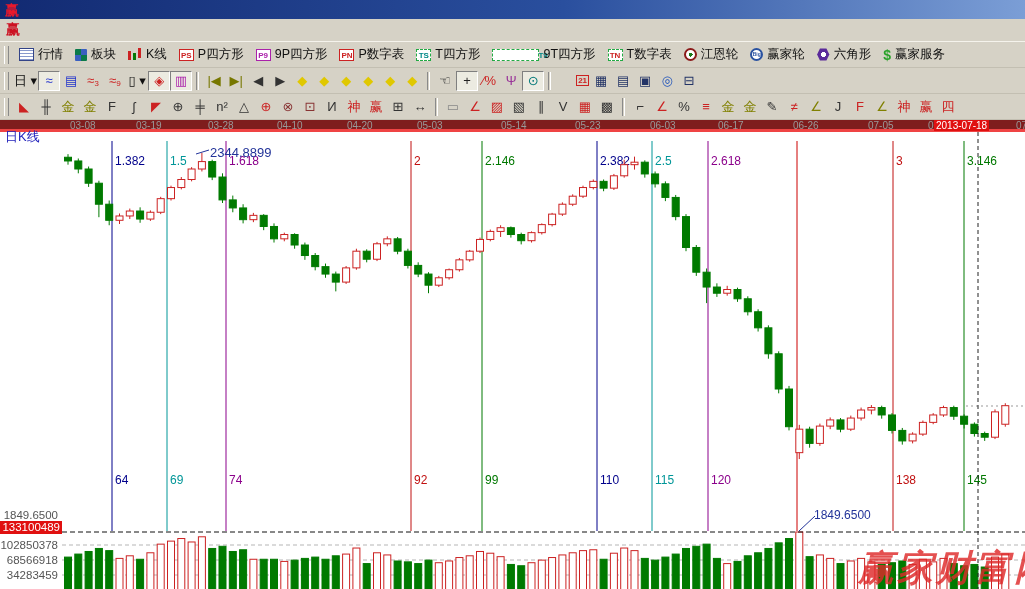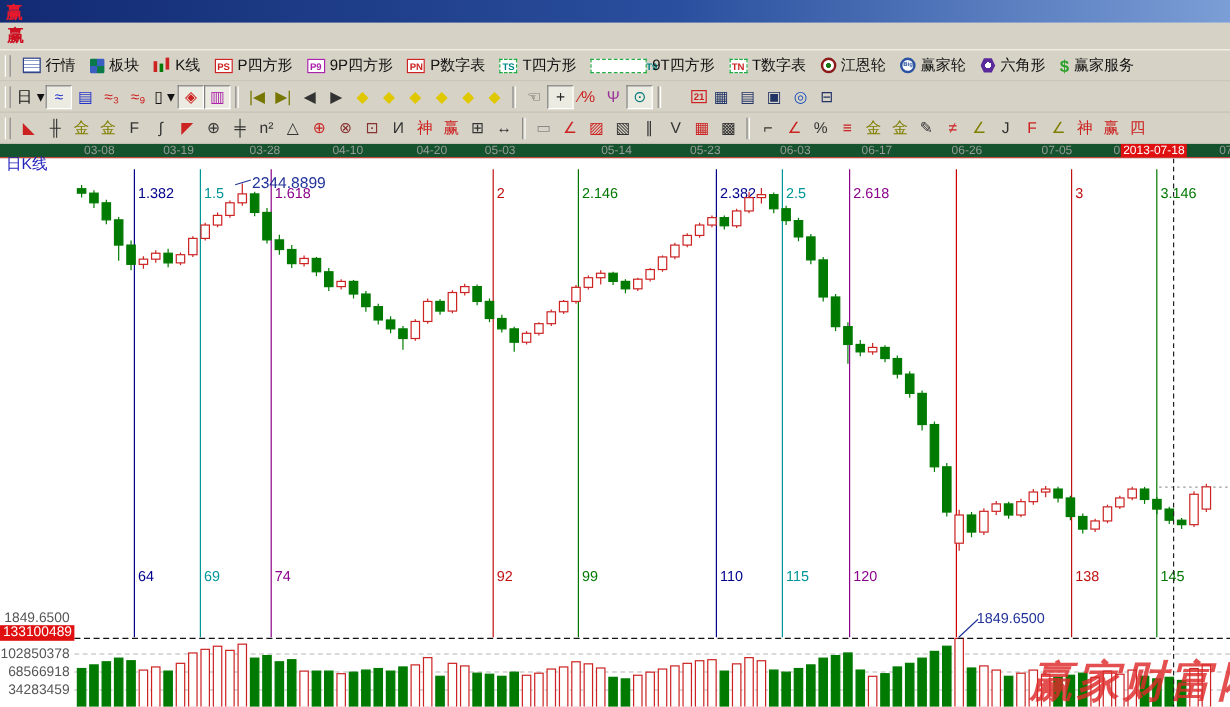--- a/index.html
+++ b/index.html
@@ -39,21 +39,21 @@
   .ic-box{width:15px;height:12px;border:1px solid;font-size:8px;line-height:12px;text-align:center;
      font-weight:bold;background:#fff;box-sizing:border-box;}
   .ic-wheel{width:13px;height:13px;border-radius:50%;border:2px solid #8b1a1a;box-sizing:border-box;
      background:radial-gradient(circle,#1a7a1a 0 2px,#fff 2px);}
   .ic-wheelb{width:13px;height:13px;border-radius:50%;border:2px solid #2a52a0;box-sizing:border-box;
      background:#fff;color:#2a52a0;font-size:5px;font-weight:bold;line-height:9px;text-align:center;}
   .ic-hex{width:13px;height:13px;background:radial-gradient(circle,#fff 0 2.5px,#5a2a9a 2.5px);
      clip-path:polygon(25% 4%,75% 4%,97% 50%,75% 96%,25% 96%,3% 50%);}
   .ic-dollar{color:#2aa22a;font-weight:bold;font-size:14px;line-height:1;}
   
-  .datebar{position:relative;height:12px;background:#14532d;border-bottom:1px solid #ef4444;
+  .datebar{position:relative;height:12px;background:#7f1d1d;border-bottom:3px solid #ef4444;
            font-size:10px;color:#999;box-sizing:border-box;}
   .dlabel{position:absolute;top:0;line-height:11px;}
   .dhl{position:absolute;top:0;background:#e01010;color:#fff;line-height:11px;padding:0 2px;}
   
   .chart{position:relative;width:1025px;height:458px;background:#fff;}
   .chart svg{position:absolute;left:0;top:0;pointer-events:none;}
   .ov{position:absolute;white-space:nowrap;pointer-events:none;}
   .pane-label{left:5px;top:-4px;color:#2222bb;font-size:13px;}
   .ann-peak{left:210px;top:13px;color:#223399;font-size:13px;}
   .ann-low{left:814px;top:376px;color:#223399;font-size:12px;}
@@ -351,21 +351,21 @@
       <div class="tbtn">
         <span style="color: rgb(204, 34, 34);">四</span>
       </div>
     </div>
   <div class="datebar" id="date-bar">
       <span class="dlabel" style="left: 70px;">03-08</span>
       <span class="dlabel" style="left: 136px;">03-19</span>
       <span class="dlabel" style="left: 208px;">03-28</span>
       <span class="dlabel" style="left: 277px;">04-10</span>
       <span class="dlabel" style="left: 347px;">04-20</span>
-      <span class="dlabel" style="left: 404px; text-align: center;">05-03</span>
+      <span class="dlabel" style="left: 417px; text-align: center;">05-03</span>
       <span class="dlabel" style="left: 501px;">05-14</span>
       <span class="dlabel" style="left: 575px;">05-23</span>
       <span class="dlabel" style="left: 650px;">06-03</span>
       <span class="dlabel" style="left: 718px;">06-17</span>
       <span class="dlabel" style="left: 793px;">06-26</span>
       <span class="dlabel" style="left: 868px;">07-05</span>
       <span class="dlabel" style="left: 928px;">0</span>
       <span class="dlabel" style="left: 1016px;">07</span>
       <span class="dhl" style="left: 934px;">2013-07-18</span>
     </div>

